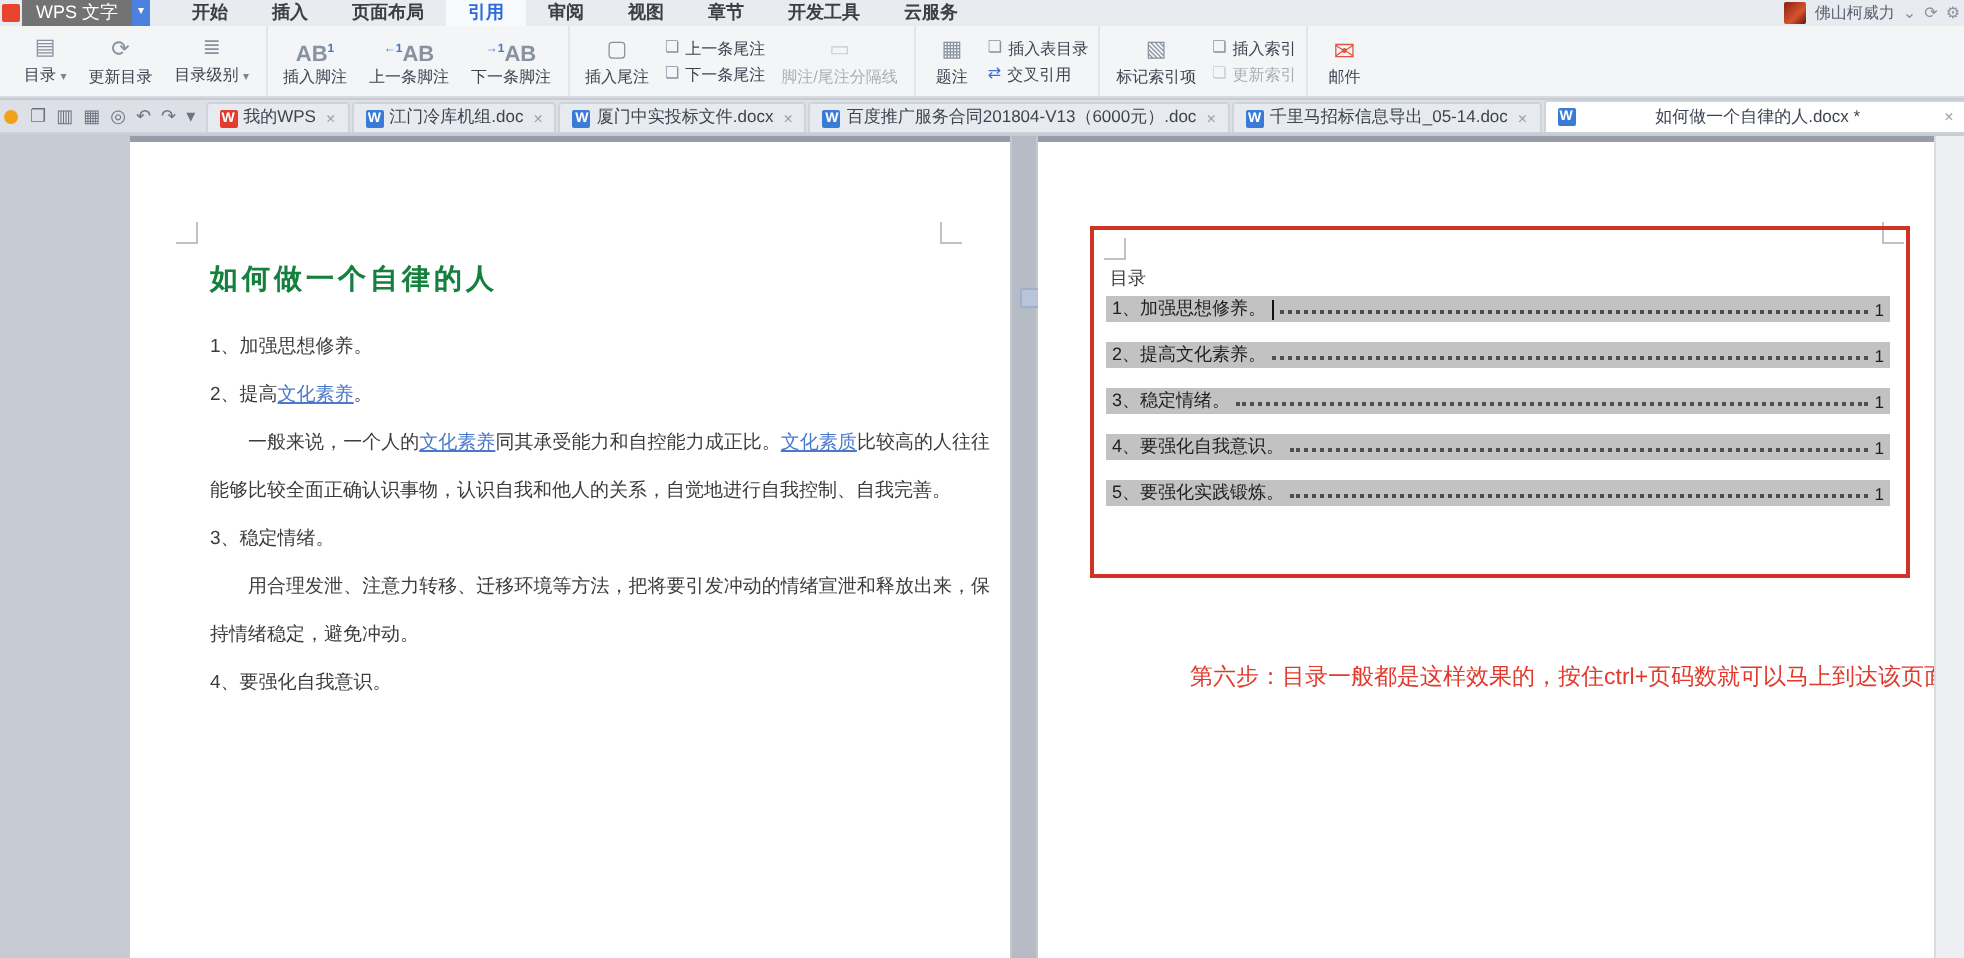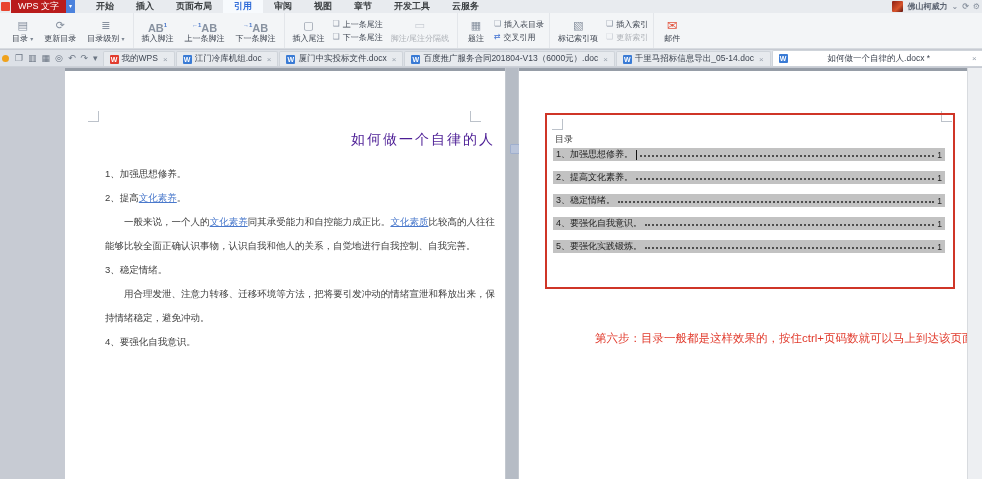--- a/index.html
+++ b/index.html
@@ -4,26 +4,26 @@
 <style>
   html,body{margin:0;padding:0;background:#9aa0a8;}
   *{box-sizing:border-box;}
   .window{position:relative;width:982px;height:479px;overflow:hidden;background:#c7cbd3;
     font-family:"Liberation Sans","DejaVu Sans",sans-serif;color:#3d4450;}
 
   
   .menubar{position:absolute;top:0;left:0;right:0;height:13px;background:#e8ebef;
     display:flex;align-items:center;font-size:9px;}
   .app-logo{width:9px;height:9px;background:#e8442e;border-radius:1px;margin:0 1px 0 1px;flex:0 0 auto;}
-  .app-btn{background:#b91c1c;color:#fff;height:13px;line-height:13px;padding:0 7px;font-size:9px;white-space:nowrap;}
+  .app-btn{background:#737373;color:#fff;height:13px;line-height:13px;padding:0 7px;font-size:9px;white-space:nowrap;}
   .app-caret{background:#4b82dd;color:#fff;height:13px;line-height:12px;padding:0 3px;font-size:6px;}
   .menu-items{display:flex;height:13px;align-items:center;margin-left:10px;}
   .mitem{padding:0 11px;height:13px;line-height:13px;color:#3c4043;white-space:nowrap;cursor:default;font-weight:bold;}
   .mitem.active{color:#2f6bd8;background:#f7fafd;}
-  .menubar-right{margin-left:auto;display:flex;align-items:center;gap:4px;padding-right:2px;font-weight:bold;}
+  .menubar-right{margin-left:auto;display:flex;align-items:center;gap:4px;padding-right:2px;}
   .avatar{width:11px;height:11px;border-radius:1px;background:linear-gradient(135deg,#8c1f14,#d8542c 60%,#5c1410);}
   .account{font-size:8px;color:#5a6270;white-space:nowrap;}
   .chrome-ic{font-size:8px;color:#8a93a0;}
 
   
   .ribbon{position:absolute;top:13px;left:0;right:0;height:36px;background:#f3f5f7;
     border-bottom:1px solid #d7dbe0;display:flex;align-items:stretch;padding-left:4px;}
   .rgroup{display:flex;align-items:center;padding:0 5px;border-right:1px solid #e3e6ea;gap:5px;}
   .rgroup:last-child{border-right:none;}
   .big{display:flex;flex-direction:column;align-items:center;justify-content:center;gap:1px;padding:0 3px;min-width:26px;}
@@ -68,21 +68,21 @@
   .page-right{left:519px;width:448px;}
   .divider{position:absolute;left:505px;top:0;width:14px;bottom:0;background:#b6bcc5;
     border-left:1px solid #c3c8cf;border-right:1px solid #c3c8cf;}
   .scrollbar-right{position:absolute;right:0;top:0;width:15px;bottom:0;background:#edeff2;border-left:1px solid #d8dbdf;}
   .crop{position:absolute;width:11px;height:11px;}
   .crop.tl{border-right:1px solid #bcc2ca;border-bottom:1px solid #bcc2ca;}
   .crop.tr{border-left:1px solid #bcc2ca;border-bottom:1px solid #bcc2ca;}
 
   
   .doc-content{position:absolute;left:40px;top:60px;width:390px;}
-  .doc-title{font-size:14px;font-weight:normal;letter-spacing:2px;text-align:right;color:#4c1d95;margin-bottom:13px;}
+  .doc-title{font-size:14px;font-weight:bold;letter-spacing:2px;text-align:left;color:#15803d;margin-bottom:13px;}
   .h{font-size:9.5px;line-height:24px;color:#3c3c3c;}
   .p{font-size:9.5px;line-height:24px;color:#3c3c3c;text-indent:2em;text-align:justify;}
   .link{color:#4a79cc;text-decoration:underline;}
 
   
   .toc-head{position:absolute;left:36px;top:62px;font-size:9px;color:#3c3c3c;}
   .toc-rows{position:absolute;left:34px;top:77px;width:392px;}
   .trow{height:13px;margin-bottom:10px;background:#c2c2c2;display:flex;align-items:center;
     font-size:9px;color:#1e1e1e;padding:0 3px;cursor:default;}
   .trow .tlabel{white-space:nowrap;}

